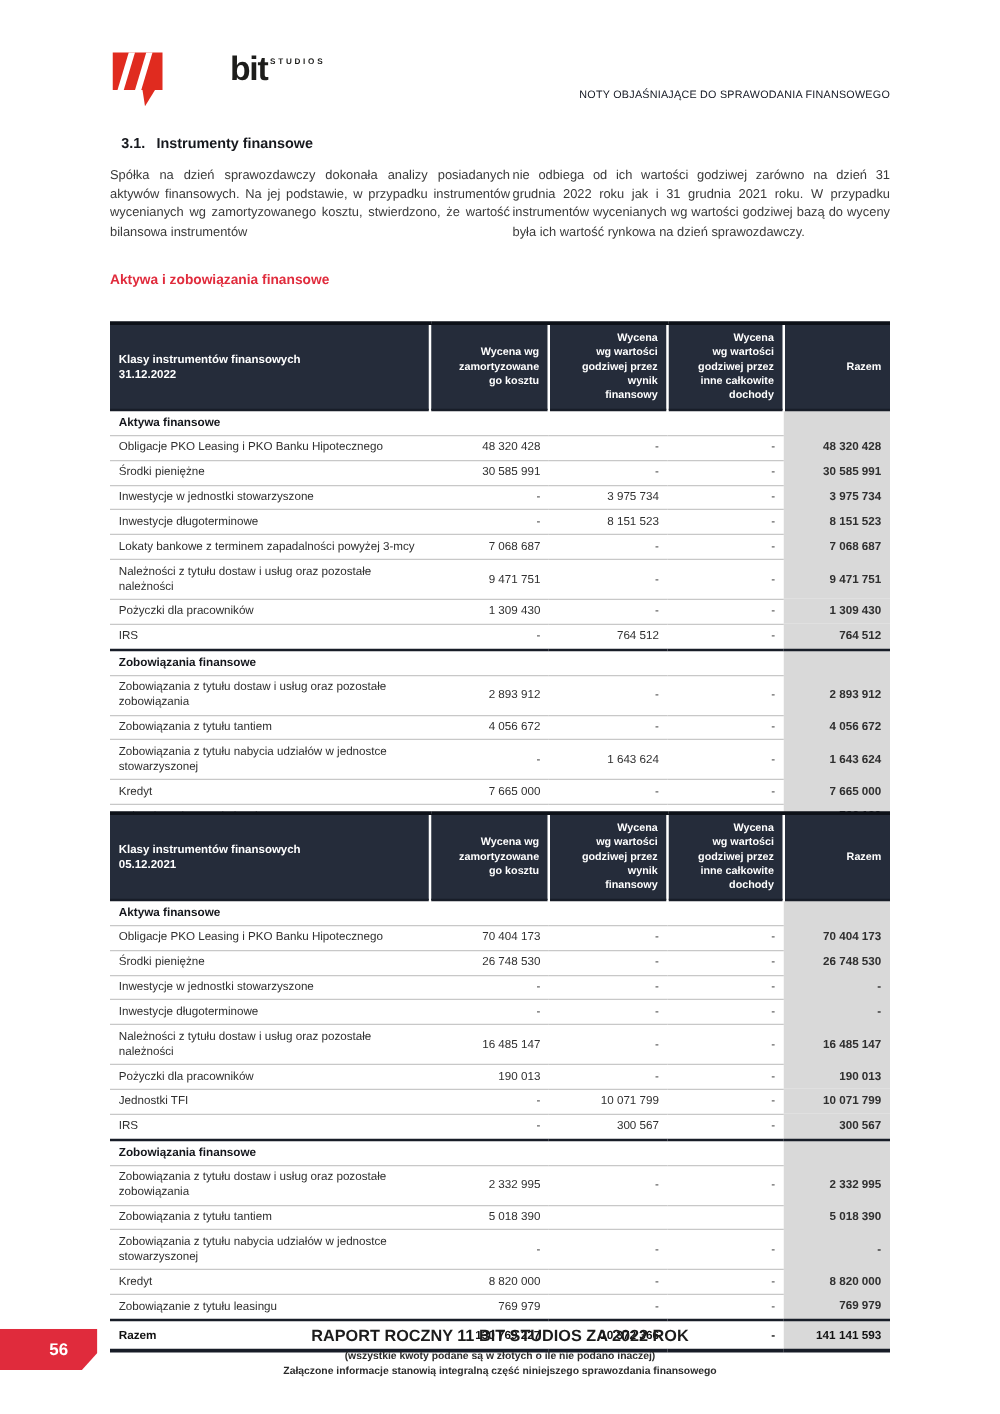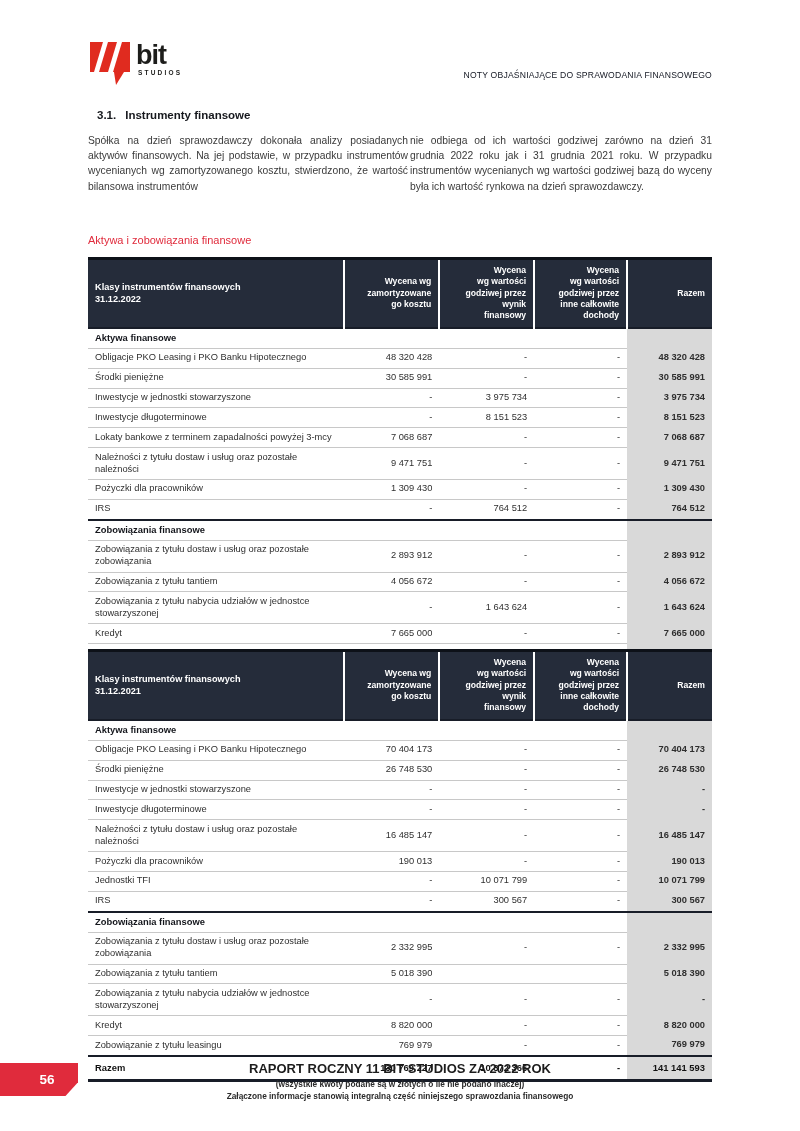--- a/index.html
+++ b/index.html
@@ -1,35 +1,35 @@
 <!DOCTYPE html>
 <html lang="pl" style="--accent-red: #e02b3c; --header-dark: #252c3a; --razem-gray: #d9d9d9;"><head>
 <meta charset="utf-8">
 <style>
   html,body{margin:0;padding:0;background:#fff;}
   .page{position:relative;width:800px;height:1131px;background:#fff;overflow:hidden;
         font-family:"Liberation Sans",sans-serif;color:#222;}
 
   
   .logo{position:absolute;left:90px;top:40px;display:flex;align-items:flex-start;gap:4px;}
-  .logo-text{display:flex;flex-direction:column;margin-top:4px;}
+  .logo-text{display:flex;flex-direction:row;margin-top:4px;margin-left:48px;}
   .logo-word{font-size:27px;font-weight:800;line-height:0.85;color:#1d1d1b;letter-spacing:-1px;}
   .logo-sub{font-size:6.5px;font-weight:700;letter-spacing:2.2px;color:#1d1d1b;margin-top:2px;margin-left:2px;}
   .header-title{position:absolute;right:88px;top:70px;font-size:8.6px;font-weight:400;
                 color:#131722;letter-spacing:.2px;}
 
   
   .section-heading{position:absolute;left:97px;top:109px;font-size:11.5px;font-weight:700;color:#16181d;}
   .section-heading .sec-num{margin-right:9px;}
   .columns{position:absolute;left:88px;top:133px;width:624px;display:flex;gap:2px;}
   .col-left{width:320px;}
   .col-right{flex:1;}
   .columns p{margin:0;font-size:10.3px;line-height:15.2px;text-align:justify;color:#3a3a3a;}
-  .subheading{position:absolute;left:88px;top:218px;font-size:11px;font-weight:400;
-              color:var(--accent-red,#e02b3c);margin-top:16px;}
+  .subheading{position:absolute;left:88px;top:218px;font-size:11px;font-weight:700;
+              color:var(--accent-red,#e02b3c);}
 
   
   .table-wrap{position:absolute;left:88px;width:624px;}
   .table-wrap.t1{top:257px;}
   .table-wrap.t2{top:649px;}
   table.fin-table{width:100%;border-collapse:collapse;table-layout:fixed;}
   col.c0{width:41%;} col.c1{width:15.3%;} col.c2{width:15.2%;} col.c3{width:14.9%;} col.c4{width:13.6%;}
   .fin-table thead th{background:var(--header-dark,#252c3a);color:#fff;font-weight:700;
       font-size:8.6px;line-height:1.32;padding:5px 7px;border-top:3px solid #0d1118;vertical-align:middle;}
   th.th-label{text-align:left;padding-left:10px;}
@@ -236,21 +236,21 @@
           <col class="c0">
           <col class="c1">
           <col class="c2">
           <col class="c3">
           <col class="c4">
         </colgroup>
         <thead>
           <tr>
             <th class="th-label">
               <div class="th-title">Klasy instrumentów finansowych</div>
-              <div class="th-date">31.12.2021</div>
+              <div class="th-date">05.12.2021</div>
             </th>
             <th class="th-num">Wycena wg
 zamortyzowane
 go kosztu</th>
             <th class="th-num">Wycena
 wg wartości
 godziwej przez
 wynik
 finansowy</th>
             <th class="th-num">Wycena

